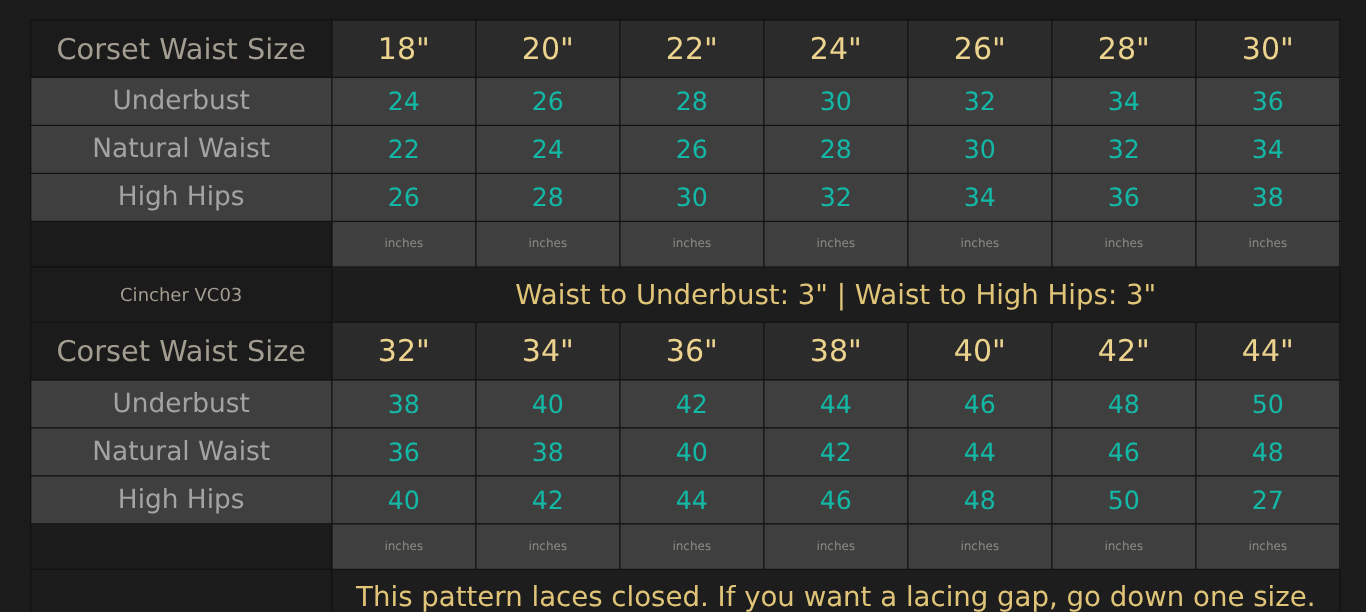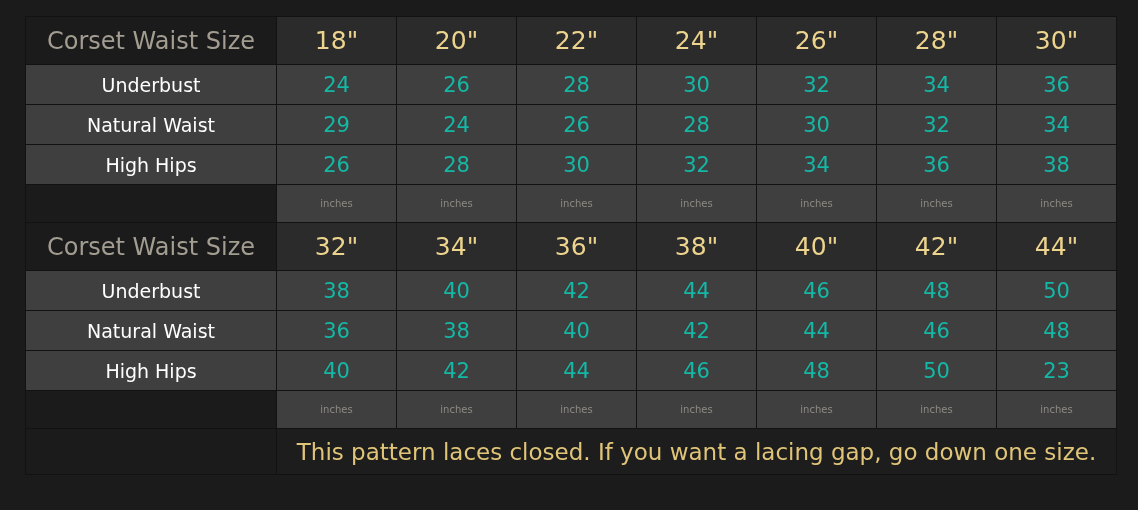--- a/index.html
+++ b/index.html
@@ -47,22 +47,22 @@
     border-color: #1b1b1b;
     border-left-color: #1b1b1b;
     border-right-color: #1b1b1b;
     border-top-color: #1b1b1b;
     border-bottom-color: #1b1b1b;
   }
 
   
   td.rowlabel {
     background: #3f3f3f;
-    color: #ffffff;
-    font-size: 19px;
+    color: #a3a3a3;
+    font-size: 22px;
     height: 39px;
     text-align: center;
     border-color: #121212;
   }
   td.titlelabel {
     background: #1b1b1b;
     border-color: #1b1b1b;
     color: #a39d91;
     font-size: 24px;
     height: 47px;
@@ -148,21 +148,21 @@
         <td class="datacell">26</td>
         <td class="datacell">28</td>
         <td class="datacell">30</td>
         <td class="datacell">32</td>
         <td class="datacell">34</td>
         <td class="datacell">36</td>
       </tr>
 
       <tr>
         <td class="rowlabel">Natural Waist</td>
-        <td class="datacell">29</td>
+        <td class="datacell">22</td>
         <td class="datacell">24</td>
         <td class="datacell">26</td>
         <td class="datacell">28</td>
         <td class="datacell">30</td>
         <td class="datacell">32</td>
         <td class="datacell">34</td>
       </tr>
 
       <tr>
         <td class="rowlabel">High Hips</td>
@@ -179,20 +179,24 @@
         <td class="blank"></td>
         <td class="unitcell">inches</td>
         <td class="unitcell">inches</td>
         <td class="unitcell">inches</td>
         <td class="unitcell">inches</td>
         <td class="unitcell">inches</td>
         <td class="unitcell">inches</td>
         <td class="unitcell">inches</td>
       </tr>
 
+      <tr>
+        <td class="modellabel">Cincher VC03</td>
+        <td class="noterow" colspan="7">Waist to Underbust: 3" | Waist to High Hips: 3"</td>
+      </tr>
 
       <tr>
         <td class="titlelabel">Corset Waist Size</td>
         <td class="sizehead">32"</td>
         <td class="sizehead">34"</td>
         <td class="sizehead">36"</td>
         <td class="sizehead">38"</td>
         <td class="sizehead">40"</td>
         <td class="sizehead">42"</td>
         <td class="sizehead">44"</td>
@@ -221,21 +225,21 @@
       </tr>
 
       <tr>
         <td class="rowlabel">High Hips</td>
         <td class="datacell">40</td>
         <td class="datacell">42</td>
         <td class="datacell">44</td>
         <td class="datacell">46</td>
         <td class="datacell">48</td>
         <td class="datacell">50</td>
-        <td class="datacell">23</td>
+        <td class="datacell">27</td>
       </tr>
 
       <tr>
         <td class="blank"></td>
         <td class="unitcell">inches</td>
         <td class="unitcell">inches</td>
         <td class="unitcell">inches</td>
         <td class="unitcell">inches</td>
         <td class="unitcell">inches</td>
         <td class="unitcell">inches</td>

